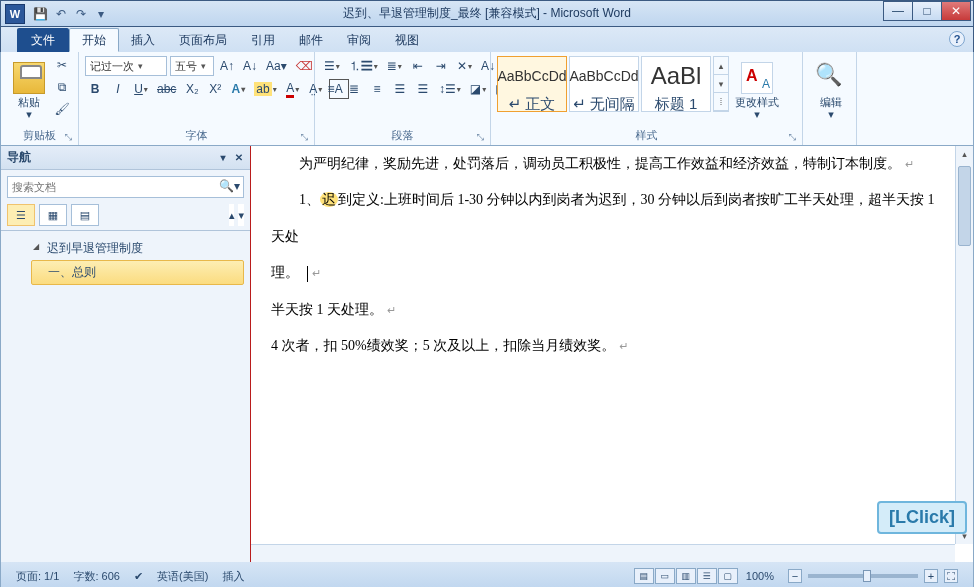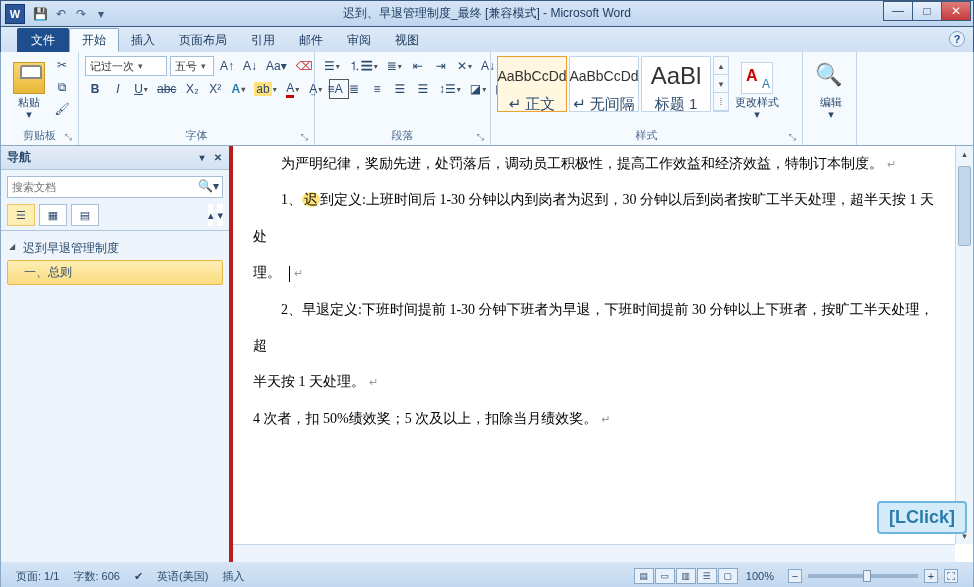--- a/index.html
+++ b/index.html
@@ -52,31 +52,31 @@
 .stylebox .prev { font-size: 14px; color: #333; flex: 1; display: flex; align-items: center; }
 .stylebox .sname { font-size: 15px; color: #2b4a6e; height: 16px; }
 .stylebox.big .prev { font-size: 24px; font-weight: normal; }
 .styleexp { width: 16px; height: 56px; border: 1px solid #c3d5e8; display: flex; flex-direction: column; }
 .styleexp div { flex: 1; display: flex; align-items: center; justify-content: center; font-size: 9px; color: #555; border-bottom: 1px solid #c3d5e8; }
 
 
 .workspace { display: flex; height: 416px; border-left: 1px solid #8aa9c7; border-right: 1px solid #8aa9c7; }
 
 
-.navpane { width: 232px; background: #eef4fb; border-right: 4px solid #b91c1c; display: flex; flex-direction: column; }
+.navpane { width: 250px; background: #eef4fb; border-right: 1px solid #b91c1c; display: flex; flex-direction: column; }
 .navhdr { height: 24px; background: linear-gradient(#e4edf8,#d3e1f1); border-bottom: 1px solid #b0c4da; display: flex; align-items: center; padding: 0 6px; font-size: 12px; color: #2b4a6e; font-weight: bold; position: relative; }
 .navhdr .navclose { position: absolute; right: 4px; display: flex; gap: 2px; }
 .navhdr .navclose span { width: 14px; height: 14px; font-size: 10px; color: #2b4a6e; display: inline-flex; align-items: center; justify-content: center; }
 .navsearch { margin: 6px; position: relative; }
 .navsearch input { width: 100%; height: 22px; border: 1px solid #a6bfd9; padding: 0 20px 0 4px; font-size: 11px; color: #888; }
 .navsearch .mag { position: absolute; right: 4px; top: 3px; color: #2b4a6e; font-size: 12px; }
 .navtabs { display: flex; gap: 4px; padding: 0 6px 4px 6px; border-bottom: 1px solid #b0c4da; }
 .navtabs div { width: 28px; height: 22px; border: 1px solid #a6bfd9; background: #fff; display: flex; align-items: center; justify-content: center; font-size: 11px; color: #2b4a6e; }
 .navtabs div.sel { background: #fdeeb3; border-color: #f0c36d; }
-.navtree { padding: 6px; }
+.navtree { padding: 6px; margin-left: 24px; }
 .navitem { padding: 3px 4px 3px 16px; font-size: 12px; color: #2b4a6e; position: relative; }
 .navitem::before { content: "◢"; position: absolute; left: 2px; font-size: 8px; color: #555; top: 5px; }
 .navitem.sel { background: linear-gradient(#fdeeb3,#fbdc80); border: 1px solid #e8b84a; border-radius: 2px; padding-left: 16px; }
 .navitem.sel::before { content: ""; }
 
 
 .docarea { flex: 1; position: relative; background: #fff; overflow: hidden; }
 .docscroll { position: absolute; right: 0; top: 0; bottom: 18px; width: 18px; background: #eef4fb; border-left: 1px solid #c3d5e8; }
 .docscroll .thumb { position: absolute; top: 20px; left: 2px; right: 2px; height: 80px; background: #c3d5e8; border: 1px solid #9ab4cf; border-radius: 2px; }
 .docscroll .arr { position: absolute; left: 0; right: 0; height: 16px; display: flex; align-items: center; justify-content: center; font-size: 9px; color: #555; }
@@ -296,21 +296,20 @@
       <div class="navitem">迟到早退管理制度</div>
       <div class="navitem sel">一、总则</div>
     </div>
   </div>
 
   <div class="docarea">
     <div class="doc">
       <p><span>为严明纪律，奖励先进，处罚落后，调动员工积极性，提高工作效益和经济效益，特制订本制度。</span><span class="retmark">↵</span></p>
       <p><span>1、</span><span class="hl">迟</span><span>到定义:上班时间后 1-30 分钟以内到岗者为迟到，30 分钟以后到岗者按旷工半天处理，超半天按 1 天处</span></p>
       <div style="font-family:SimSun,serif;font-size:14px;line-height:2.6"><span>理。</span><span class="cursor"></span><span class="retmark">↵</span></div>
-      <p><span>2、早退定义:下班时间提前 1-30 分钟下班者为早退，下班时间提前 30 分钟以上下班者，按旷工半天处理，超</span></p>
       <div style="font-family:SimSun,serif;font-size:14px;line-height:2.6"><span>半天按 1 天处理。</span><span class="retmark">↵</span></div>
       <div style="font-family:SimSun,serif;font-size:14px;line-height:2.6"><span>4 次者，扣 50%绩效奖；5 次及以上，扣除当月绩效奖。</span><span class="retmark">↵</span></div>
     </div>
     <div class="docscroll">
       <div class="arr up">▴</div>
       <div class="thumb"></div>
       <div class="arr dn">▾</div>
     </div>
     <div class="hscroll"></div>
     <div class="lclick">[LClick]</div>

